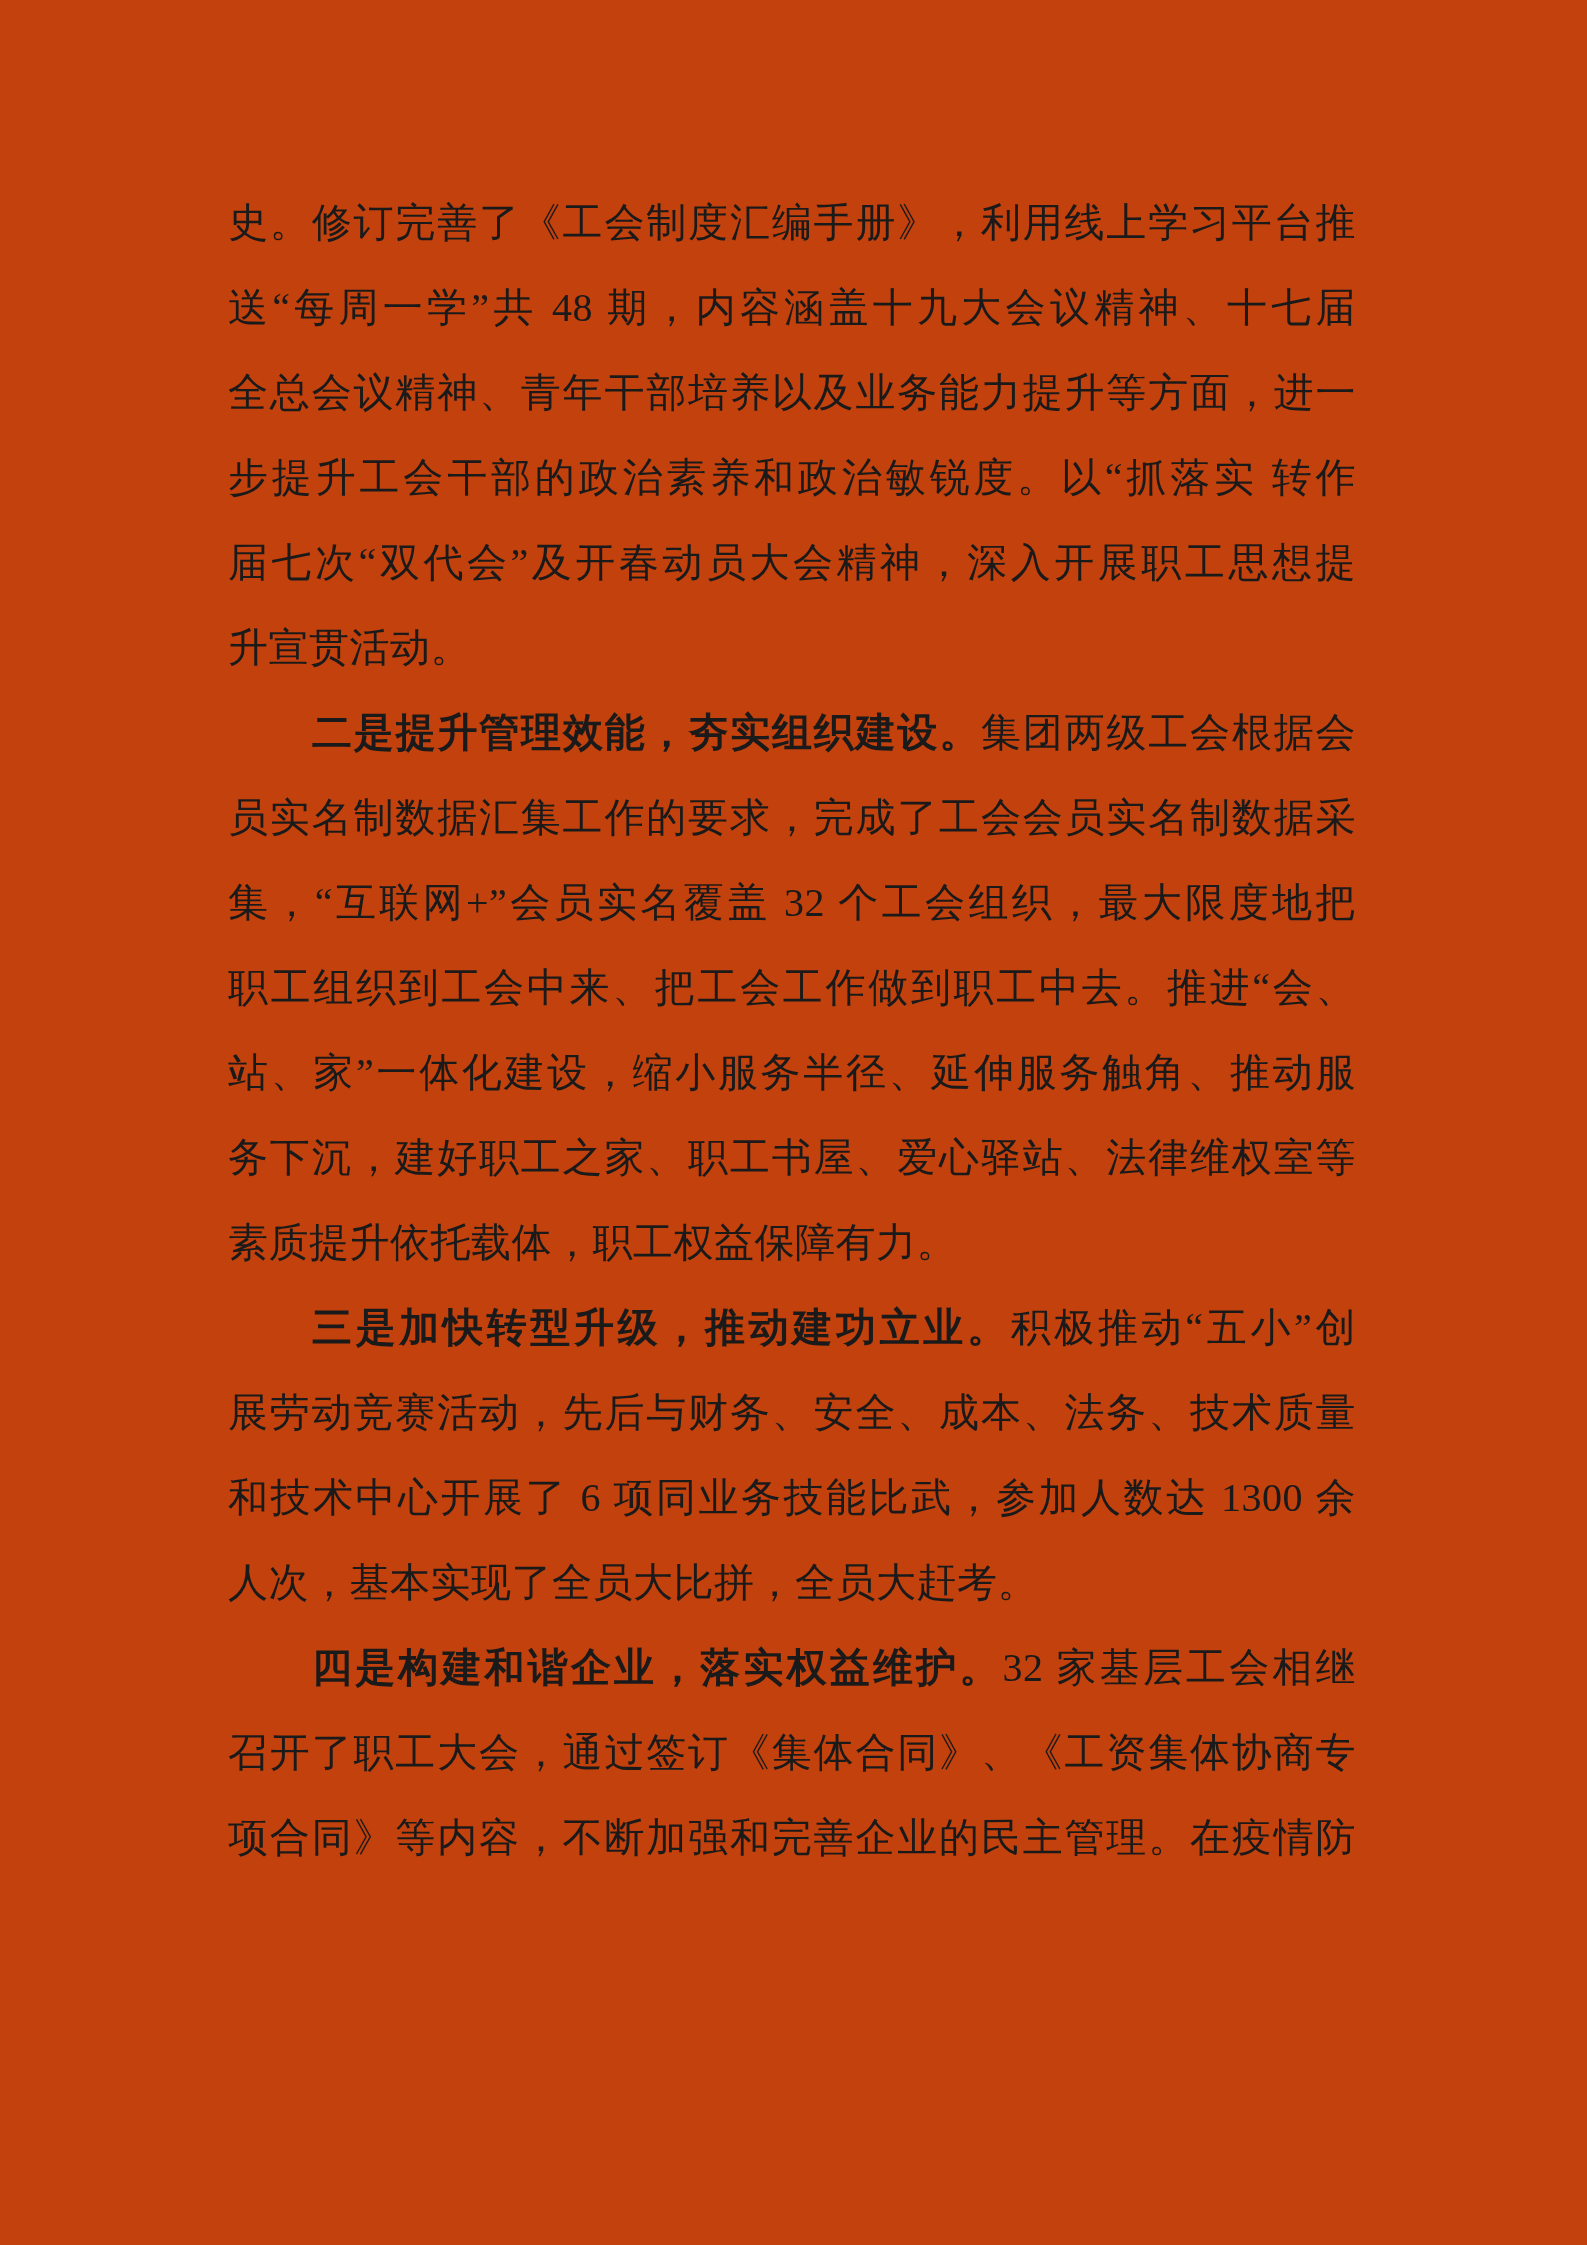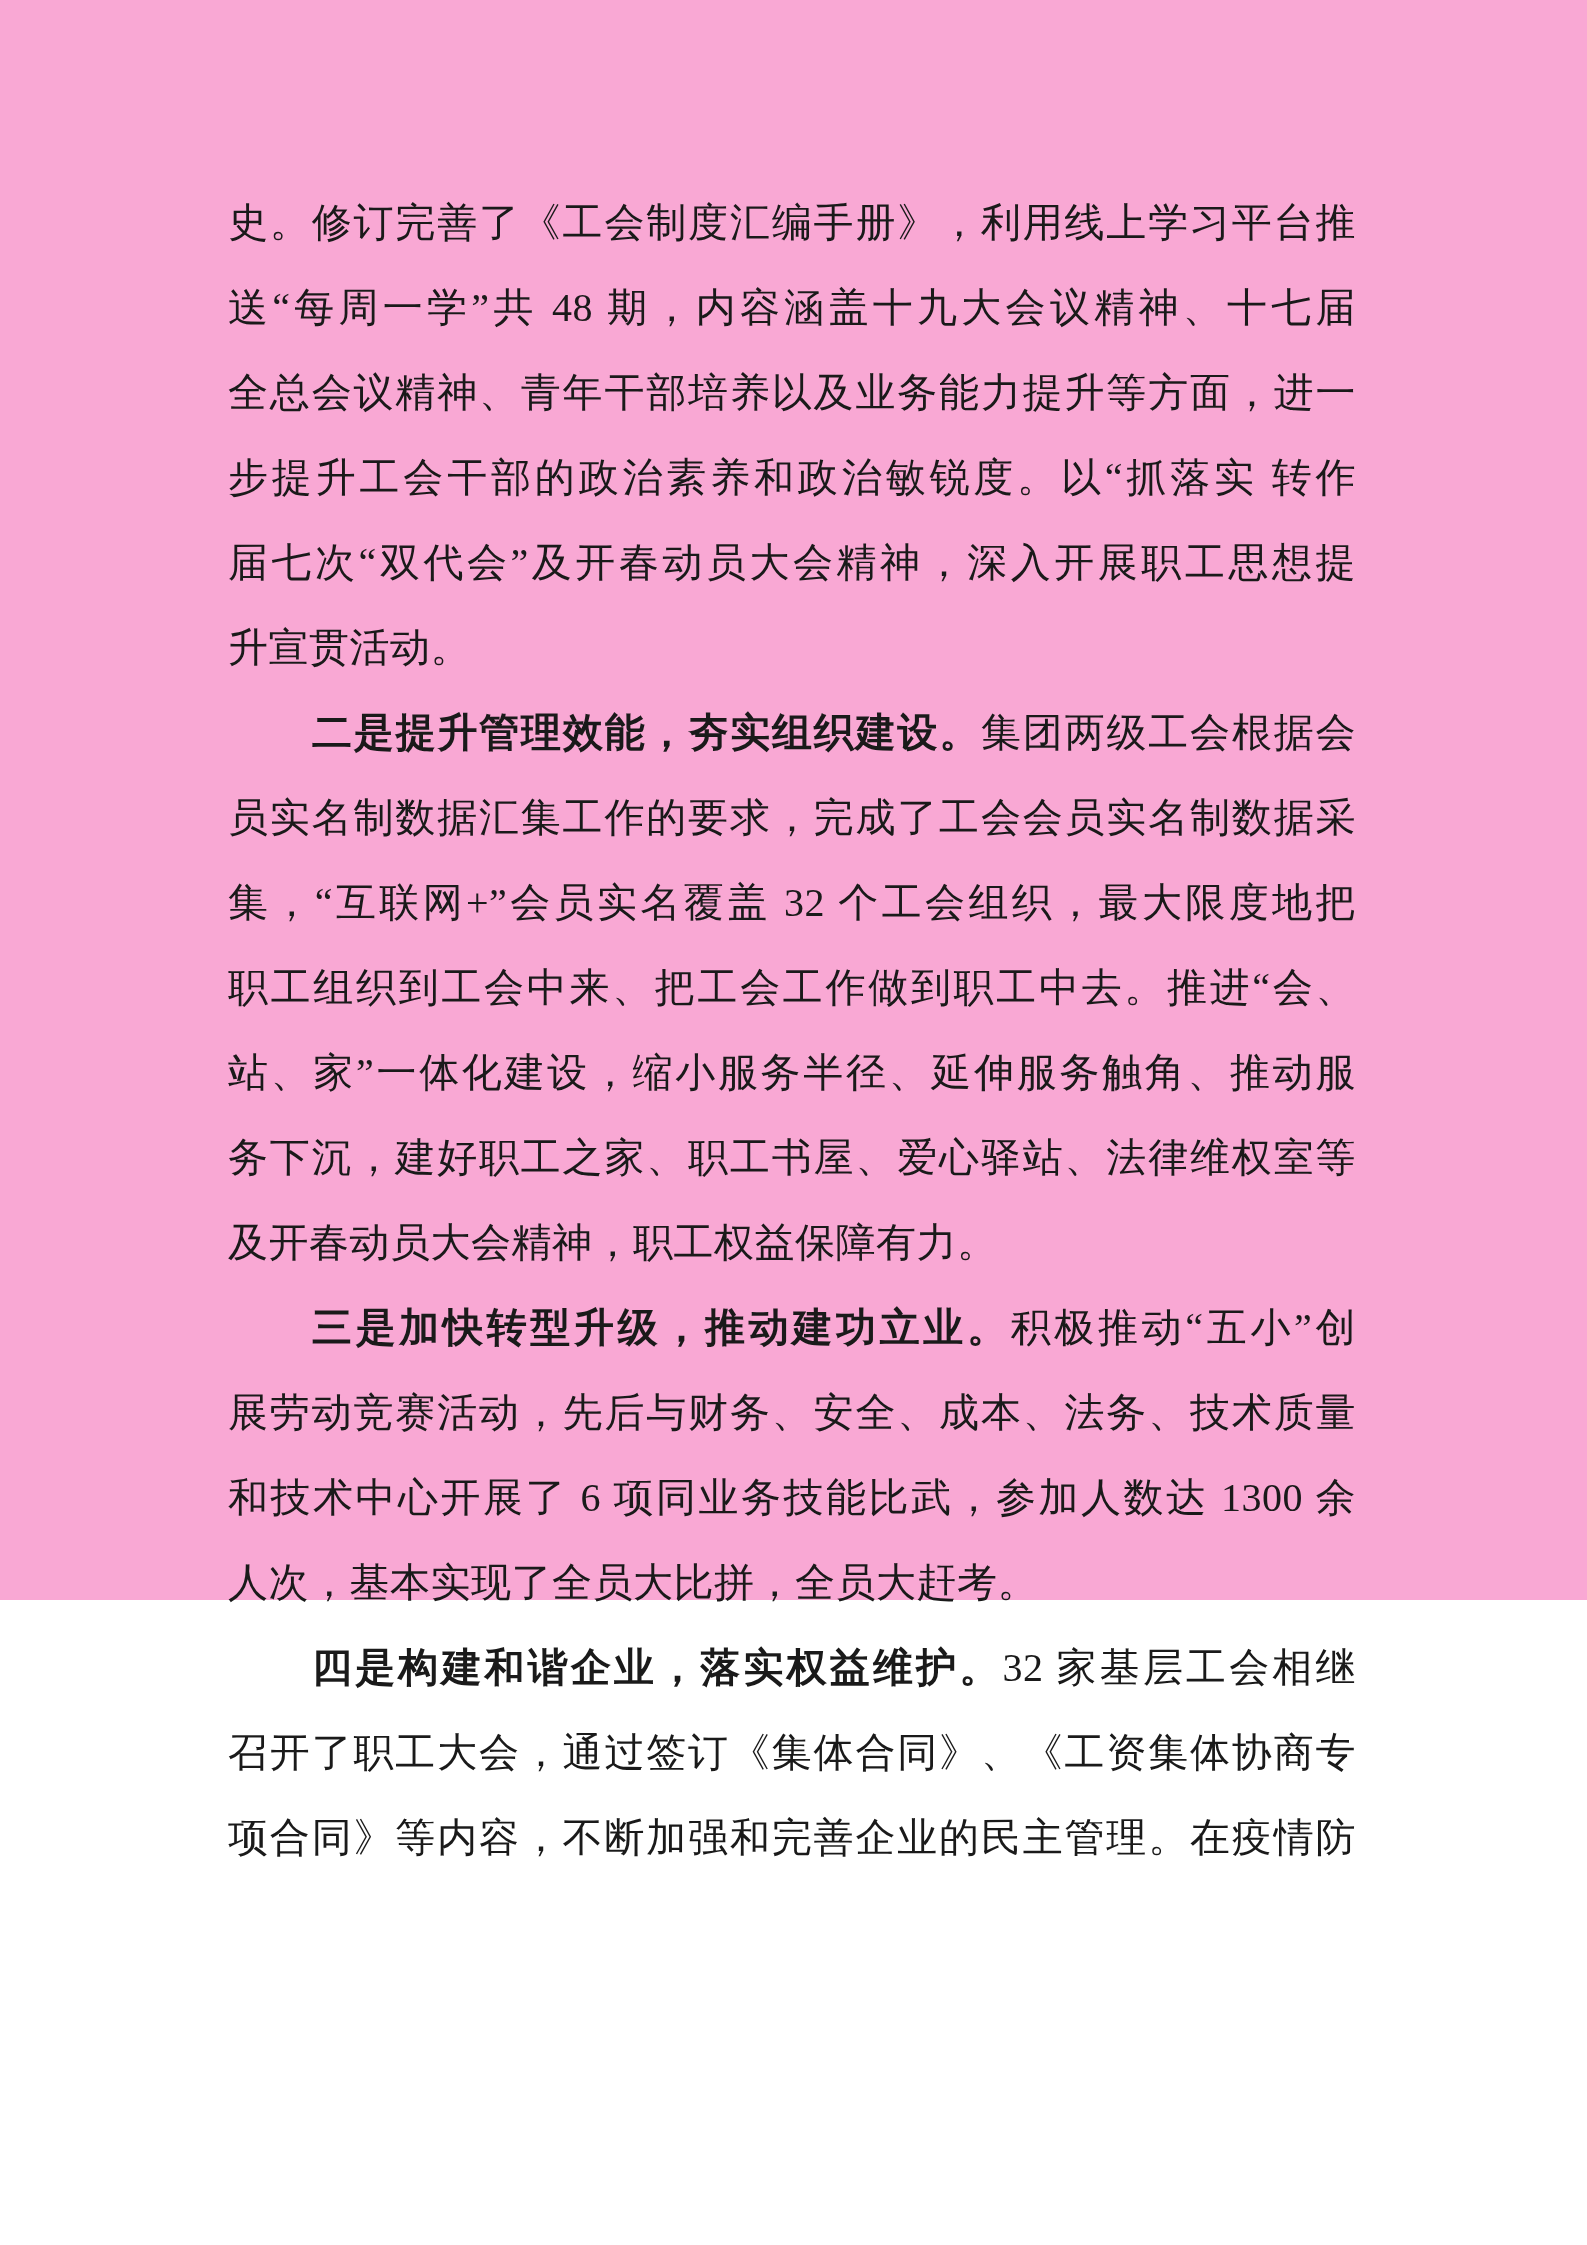--- a/index.html
+++ b/index.html
@@ -12,22 +12,22 @@
     height: 2245px;
     position: relative;
     font-family: "Liberation Serif", "DejaVu Serif", serif;
     color: #1a1a1a;
     overflow: hidden;
   }
   .page {
     position: absolute;
     left: 0; top: 0;
     width: 1587px;
-    height: 1600px;
-    background: #f9a8d4;
+    height: 2245px;
+    background: #c2410c;
   }
   .textblock {
     position: absolute;
     left: 228px;
     top: 180px;
     width: 1128px;
   }
   .line {
     height: 85px;
     line-height: 85px;
@@ -58,21 +58,21 @@
       <div class="line"><span class="seg">全总会议精神、青年干部培养以及业务能力提升等方面，进一</span></div>
       <div class="line"><span class="seg">步提升工会干部的政治素养和政治敏锐度。以“抓落实 转作</span></div>
       <div class="line"><span class="seg">届七次“双代会”及开春动员大会精神，深入开展职工思想提</span></div>
       <div class="line no-just"><span class="seg">升宣贯活动。</span></div>
       <div class="line indent"><span class="seg bold">二是提升管理效能，夯实组织建设。</span><span class="seg">集团两级工会根据会</span></div>
       <div class="line"><span class="seg">员实名制数据汇集工作的要求，完成了工会会员实名制数据采</span></div>
       <div class="line"><span class="seg">集，“互联网+”会员实名覆盖 32 个工会组织，最大限度地把</span></div>
       <div class="line"><span class="seg">职工组织到工会中来、把工会工作做到职工中去。推进“会、</span></div>
       <div class="line"><span class="seg">站、家”一体化建设，缩小服务半径、延伸服务触角、推动服</span></div>
       <div class="line"><span class="seg">务下沉，建好职工之家、职工书屋、爱心驿站、法律维权室等</span></div>
-      <div class="line no-just"><span class="seg">及开春动员大会精神，职工权益保障有力。</span></div>
+      <div class="line no-just"><span class="seg">素质提升依托载体，职工权益保障有力。</span></div>
       <div class="line indent"><span class="seg bold">三是加快转型升级，推动建功立业。</span><span class="seg">积极推动“五小”创</span></div>
       <div class="line"><span class="seg">展劳动竞赛活动，先后与财务、安全、成本、法务、技术质量</span></div>
       <div class="line"><span class="seg">和技术中心开展了 6 项同业务技能比武，参加人数达 1300 余</span></div>
       <div class="line no-just"><span class="seg">人次，基本实现了全员大比拼，全员大赶考。</span></div>
       <div class="line indent"><span class="seg bold">四是构建和谐企业，落实权益维护。</span><span class="seg">32 家基层工会相继</span></div>
       <div class="line"><span class="seg">召开了职工大会，通过签订《集体合同》、《工资集体协商专</span></div>
       <div class="line"><span class="seg">项合同》等内容，不断加强和完善企业的民主管理。在疫情防</span></div>
     </div>
 </div>
 

